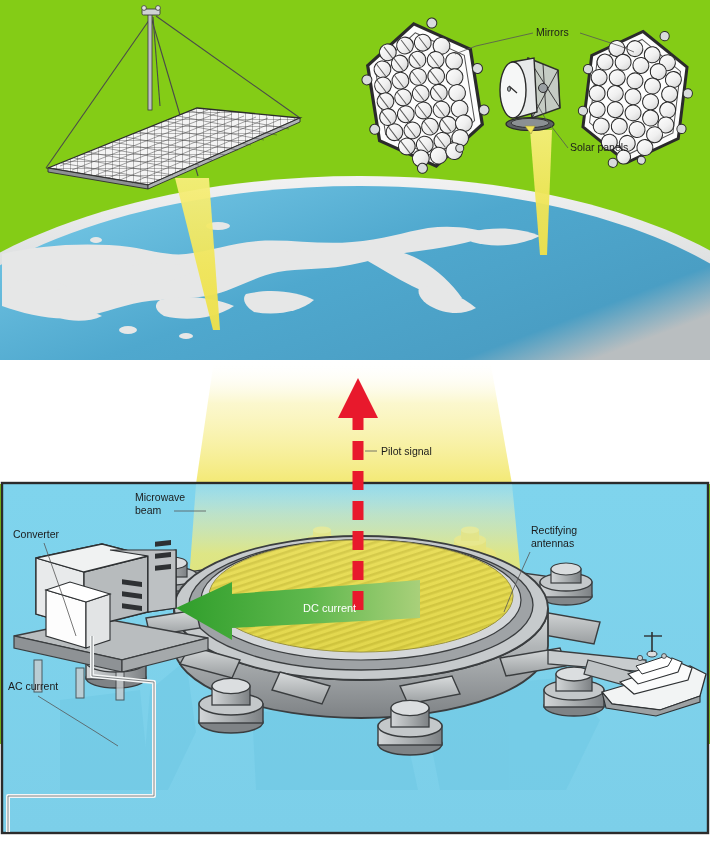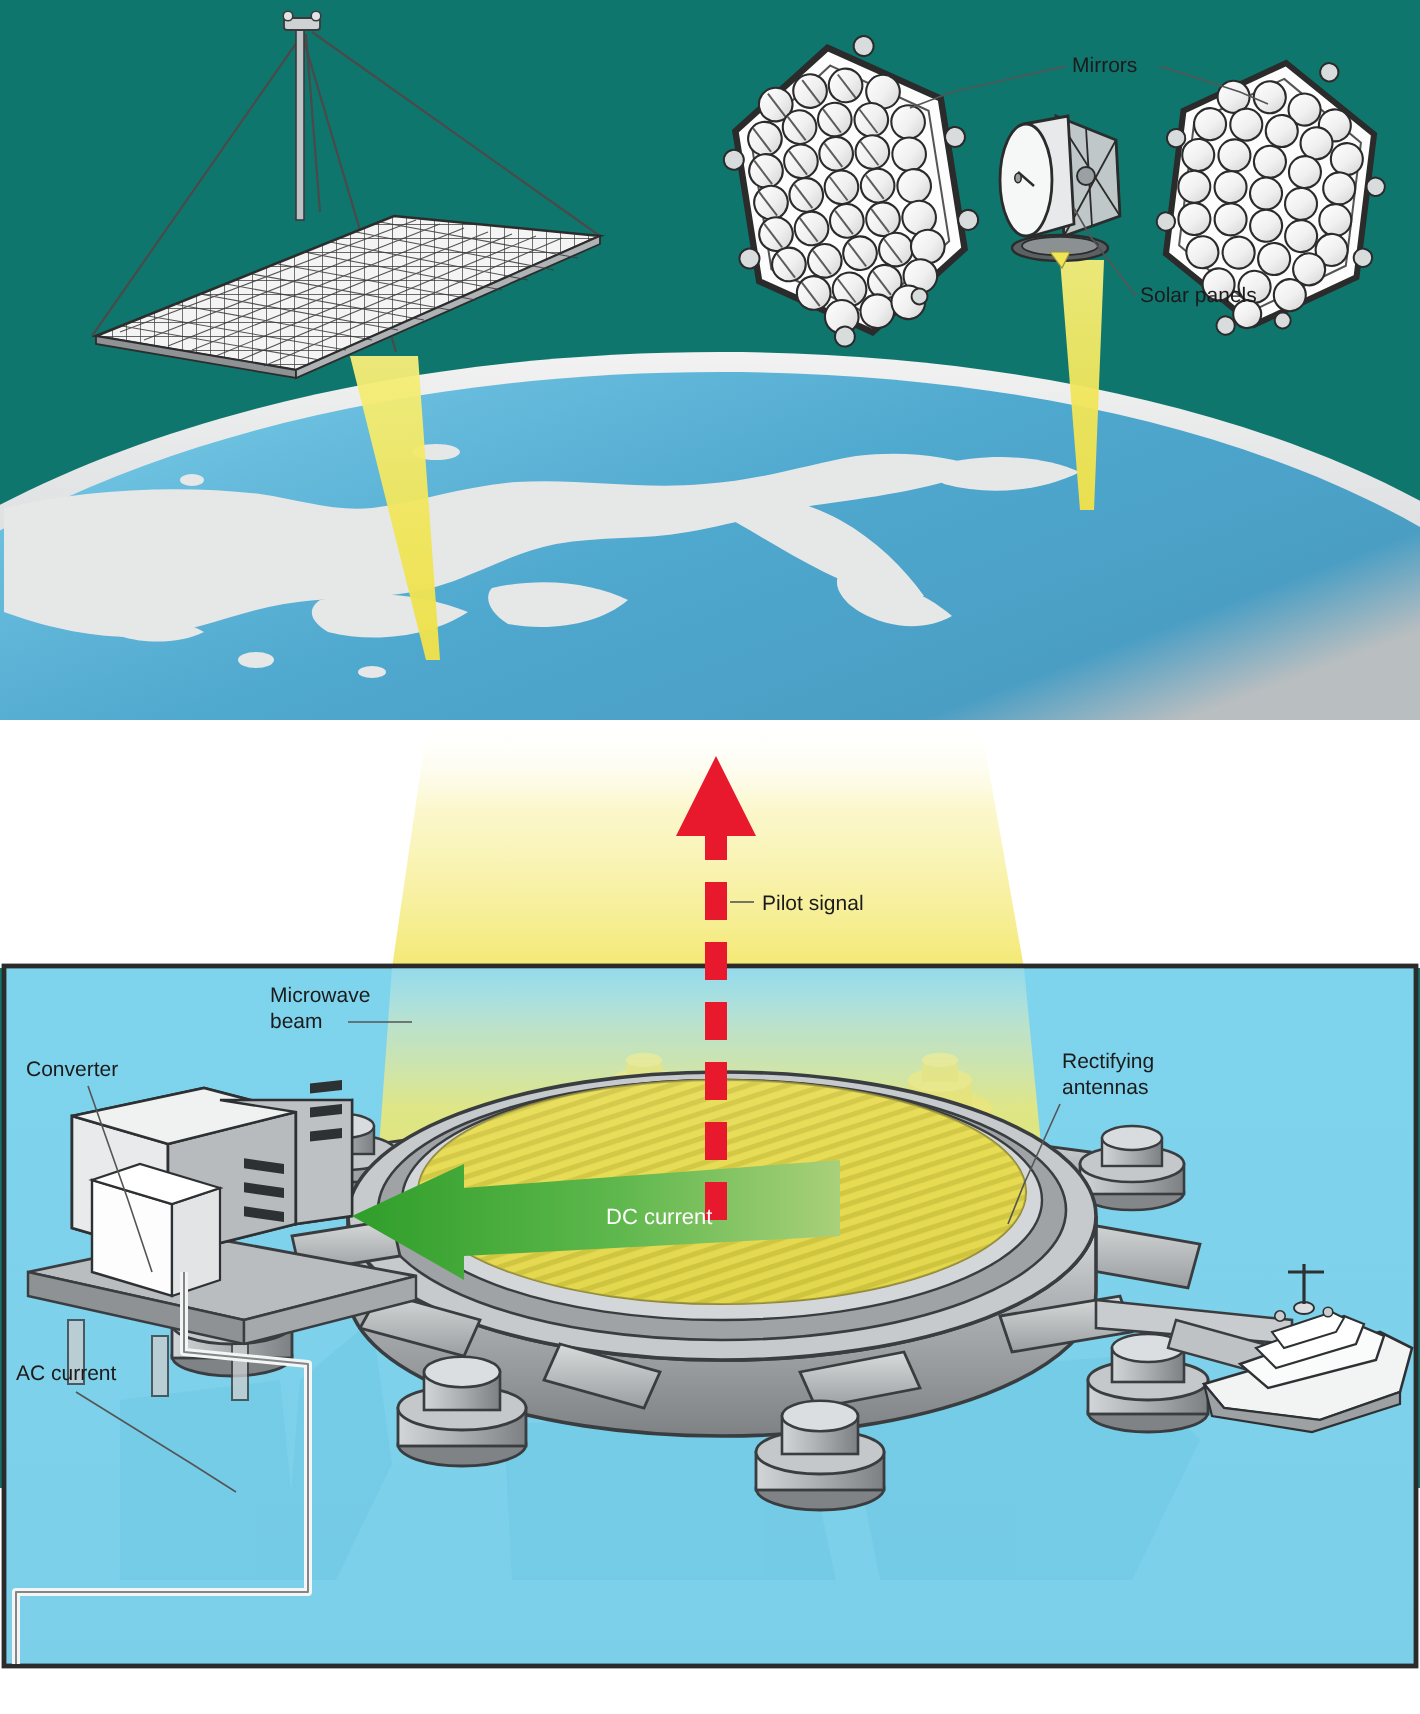--- a/index.html
+++ b/index.html
@@ -12,21 +12,21 @@
     width: 710px;
     height: 857px;
     font-family: "Liberation Sans", sans-serif;
     overflow: hidden;
     position: relative;
   }
   #infographic {
     position: relative;
     width: 710px;
     height: 744px;
-    background: #0f766e;
+    background: #84cc16;
   }
   .panel {
     position: absolute;
     left: 0;
     width: 710px;
   }
   #panel-top   { top: 0;   height: 370px; }
   #panel-bottom{ top: 360px; height: 485px; }
   svg { display: block; }
   .lbl {

